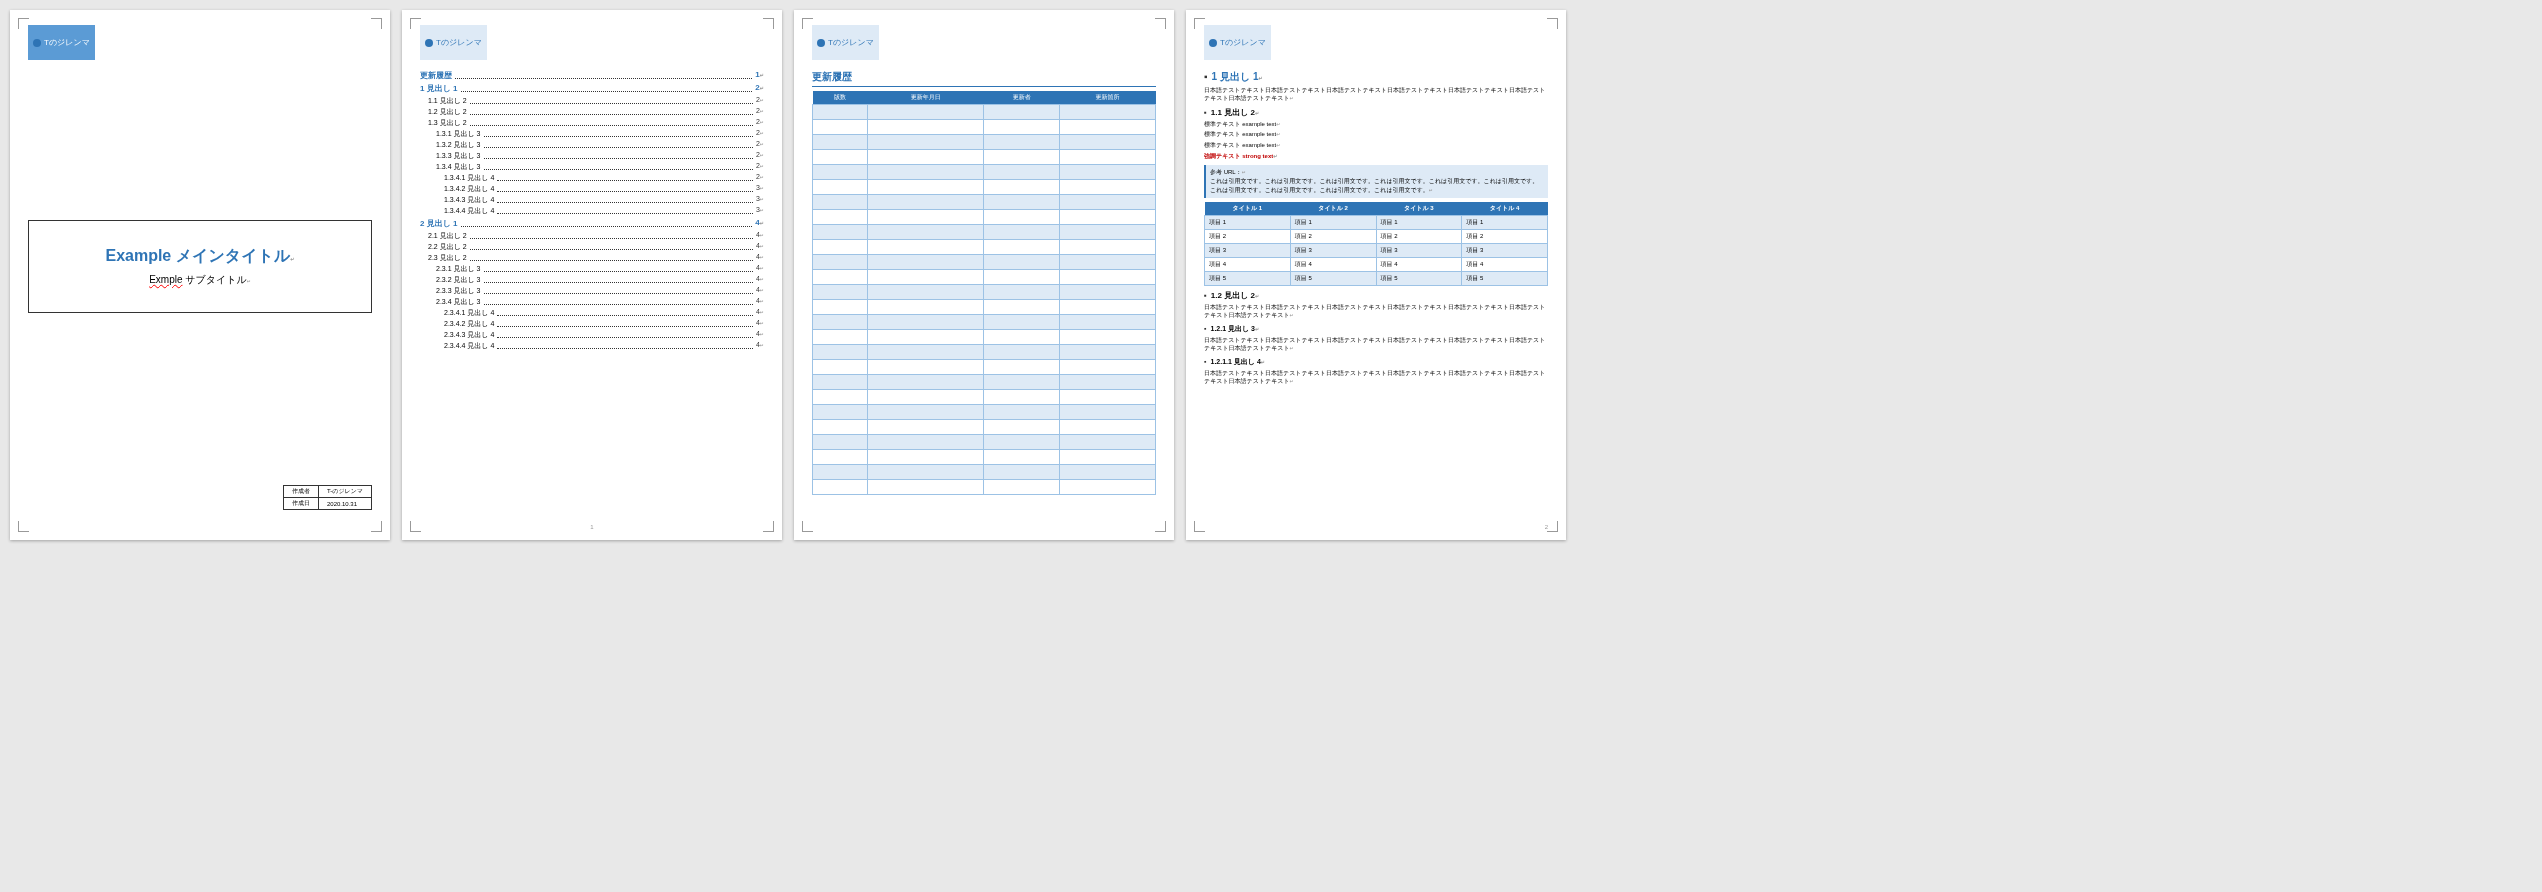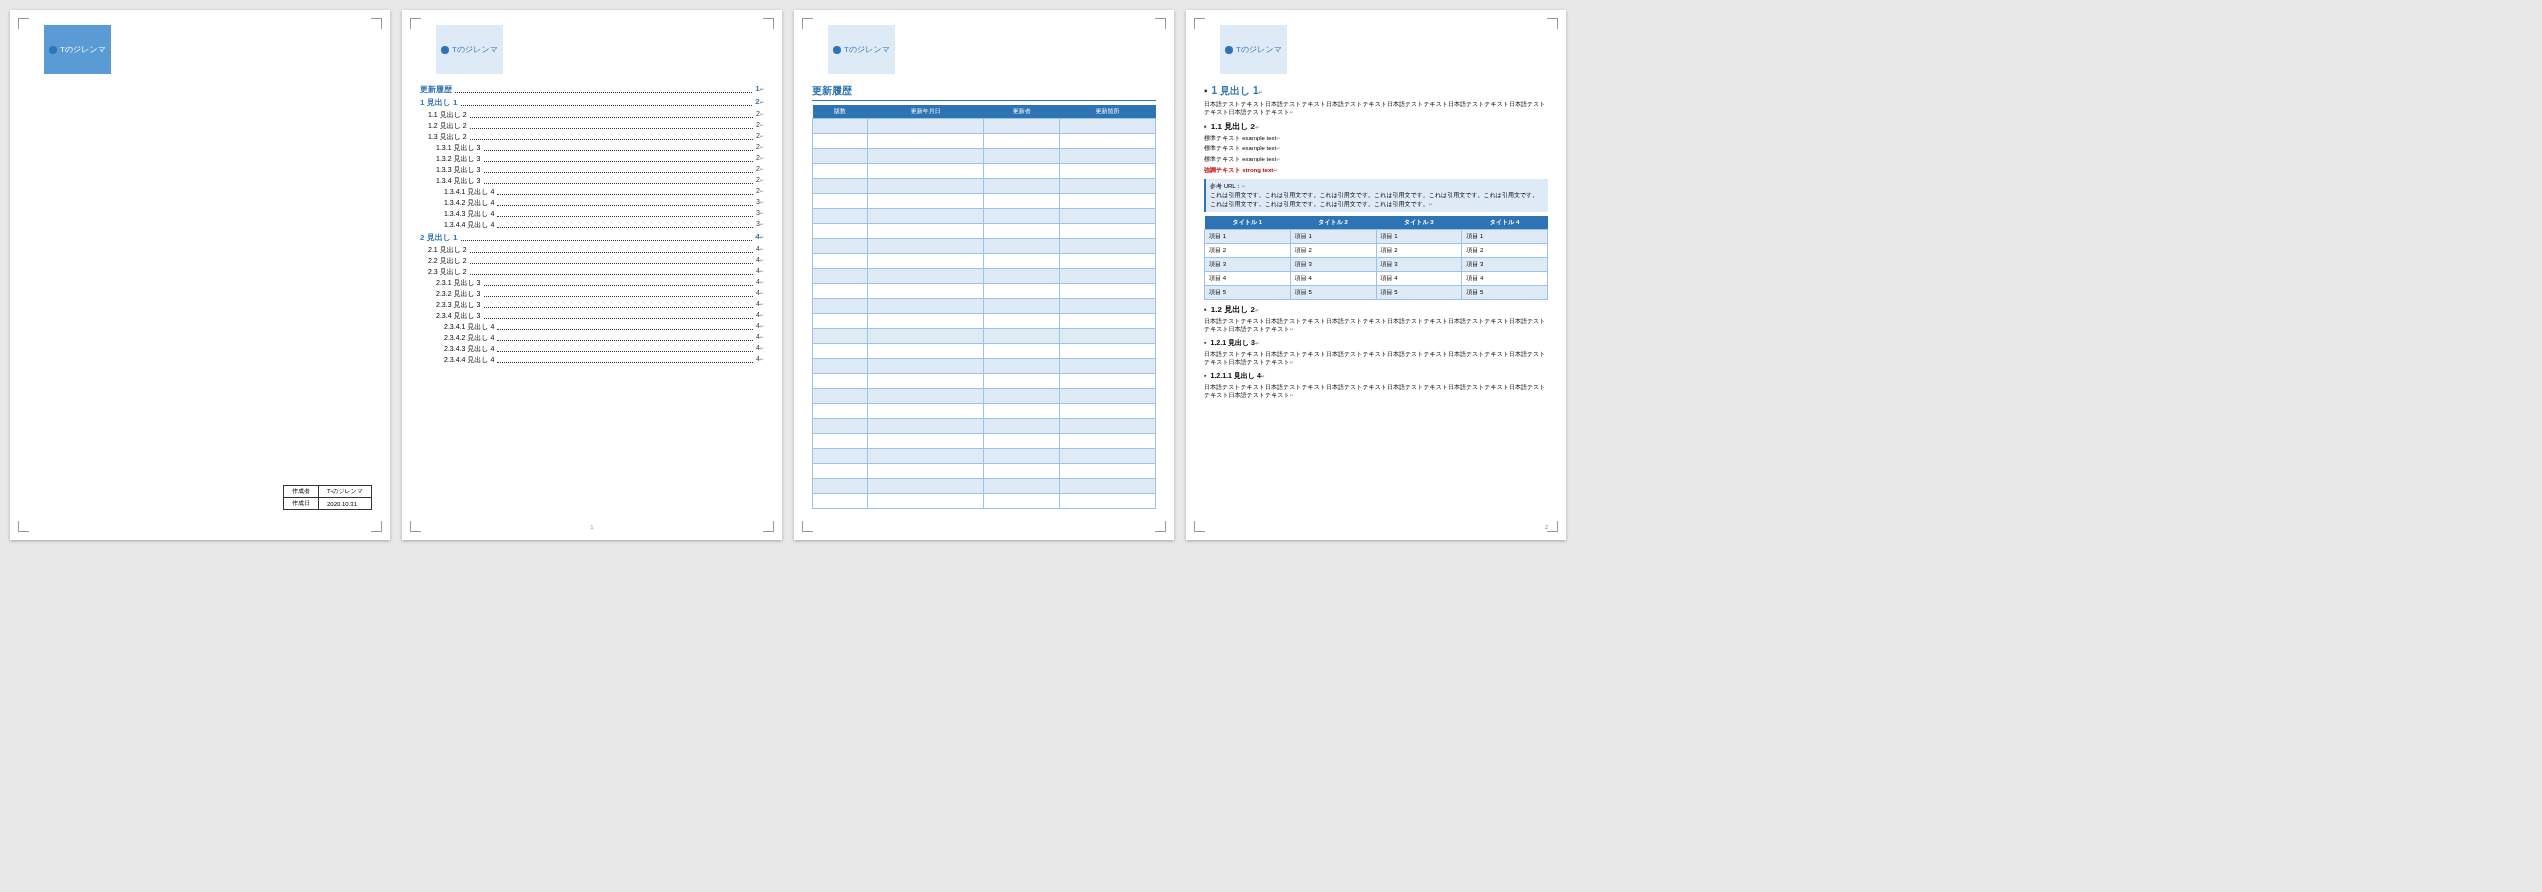--- a/index.html
+++ b/index.html
@@ -2,21 +2,21 @@
 <html><head>
 <meta charset="utf-8">
 <style>
 body { margin:0; padding:10px; background:#e8e8e8; font-family:"Yu Gothic","Meiryo",sans-serif; display:flex; gap:12px; }
 .page { background:#fff; width:380px; height:530px; box-shadow:0 1px 3px rgba(0,0,0,0.3); position:relative; padding:15px 18px; box-sizing:border-box; font-size:7px; }
 .corner { position:absolute; width:10px; height:10px; border-color:#999; }
 .corner.tl { top:8px; left:8px; border-top:1px solid #999; border-left:1px solid #999; }
 .corner.tr { top:8px; right:8px; border-top:1px solid #999; border-right:1px solid #999; }
 .corner.bl { bottom:8px; left:8px; border-bottom:1px solid #999; border-left:1px solid #999; }
 .corner.br { bottom:8px; right:8px; border-bottom:1px solid #999; border-right:1px solid #999; }
-.header-band { background:#5b9bd5; color:#fff; padding:19px 5px; font-size:8px; display:inline-block;margin-left:16px; }
+.header-band { background:#5b9bd5; color:#fff; padding:12px 5px; font-size:8px; display:inline-block; }
 .header-band.light { background:#deeaf6; color:#2e74b5; }
 .logo { width:8px; height:8px; background:#2e74b5; border-radius:50%; display:inline-block; margin-right:3px; vertical-align:middle; }
 .title-box { border:1px solid #333; margin-top:160px; padding:25px 10px; text-align:center; }
 .main-title { color:#2e74b5; font-size:16px; font-weight:bold; }
 .sub-title { font-size:10px; margin-top:6px; }
 .wavy { text-decoration:underline wavy red; text-decoration-thickness:1px; }
 .meta-table { position:absolute; bottom:30px; right:18px; border-collapse:collapse; font-size:6px; }
 .meta-table td { border:1px solid #333; padding:1px 8px; }
 .toc-h1 { color:#2e74b5; font-weight:bold; font-size:8px; display:flex; margin:2px 0; }
 .toc-h2 { font-size:7px; display:flex; margin:1px 0; padding-left:8px; }
@@ -47,20 +47,24 @@
 .page-num { position:absolute; bottom:10px; font-size:6px; color:#999; }
 .page-num.center { left:50%; transform:translateX(-50%); }
 .page-num.right { right:18px; }
 </style>
 </head>
 <body>
 
 <div class="page">
   <div class="corner tl"></div><div class="corner tr"></div><div class="corner bl"></div><div class="corner br"></div>
   <div class="header-band"><span class="logo"></span><span>Tのジレンマ</span></div>
+  <div class="title-box">
+    <div class="main-title para-mark">Example メインタイトル</div>
+    <div class="sub-title para-mark"><span class="wavy">Exmple</span><span> サブタイトル</span></div>
+  </div>
   <table class="meta-table">
     <tbody>
         <tr>
           <td>作成者</td>
           <td>T-のジレンマ</td>
         </tr>
     <tr>
           <td>作成日</td>
           <td>2020.10.31</td>
         </tr>

